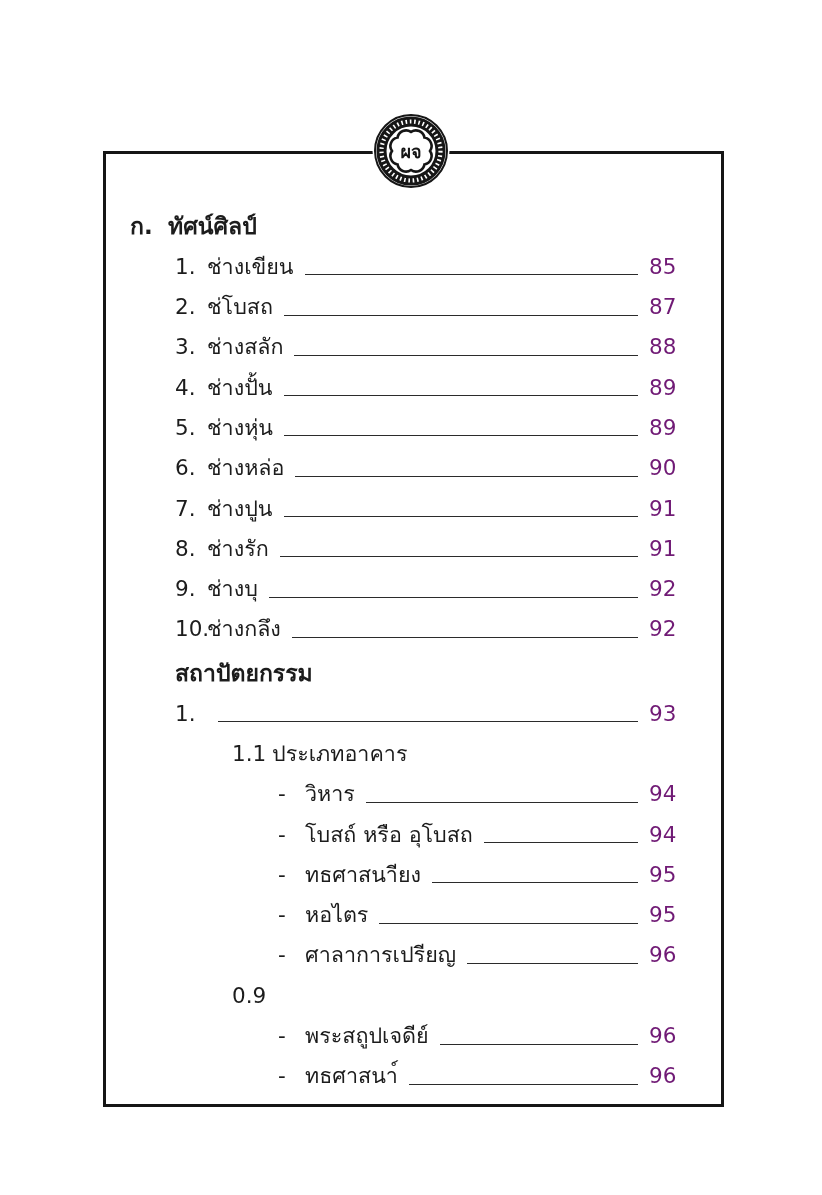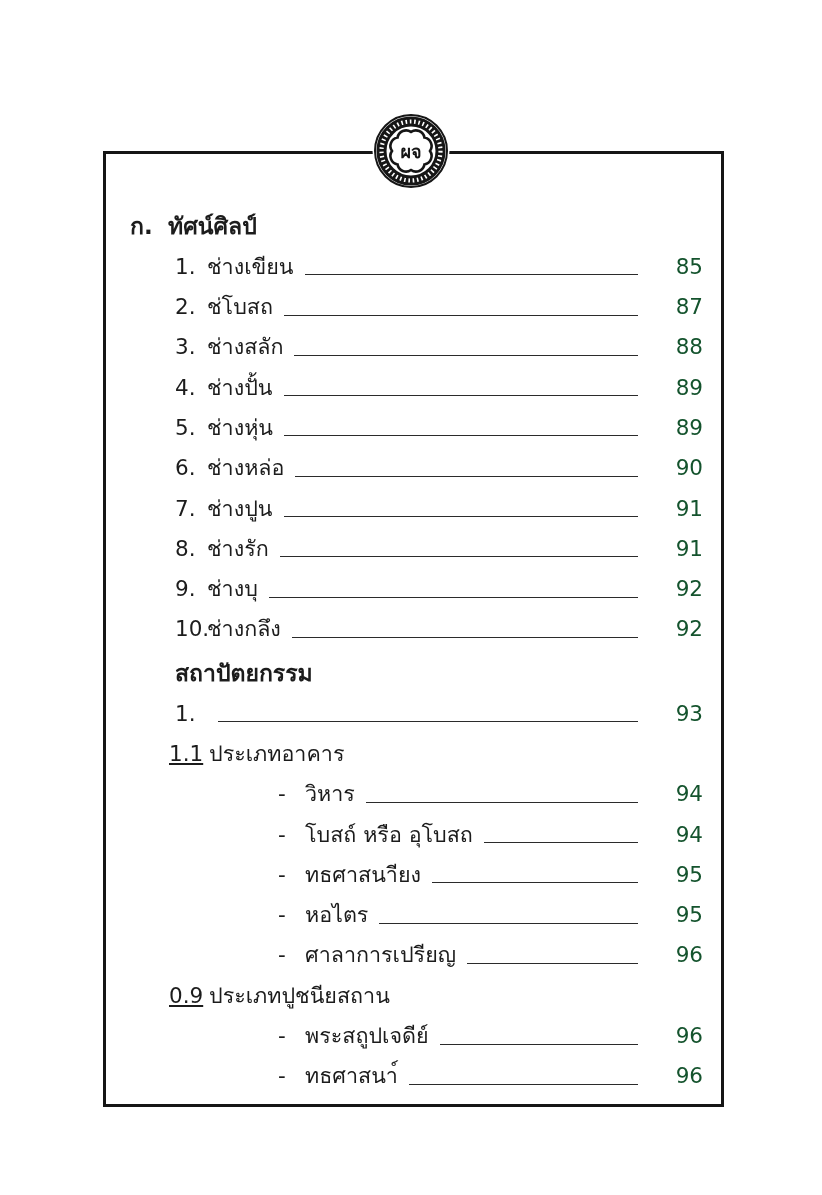--- a/index.html
+++ b/index.html
@@ -16,28 +16,28 @@
     position:absolute; left:372px; top:112px; width:78px; height:78px; z-index:3;
   }
   .toc { position:absolute; left:130px; top:203px; width:573px; z-index:2; }
   .row {
     display:flex; align-items:flex-end; height:40.3px; box-sizing:border-box;
     padding-bottom:9px; font-size:21.5px; line-height:1.05; white-space:nowrap;
   }
   .row.sec { height:44px; font-weight:bold; font-size:23px; }
   .sec .label { width:38px; flex:0 0 auto; }
   .item .num  { margin-left:45px; width:32px; flex:0 0 auto; }
-  .sub  .num  { margin-left:39px; width:40px; flex:0 0 auto;text-decoration:underline; }
+  .sub  .num  { margin-left:102px; width:40px; flex:0 0 auto; }
   .dashrow .dash { margin-left:148px; width:27px; flex:0 0 auto; }
   .title { flex:0 0 auto;margin-top:28px; }
   .leader {
     flex:1 1 auto; border-bottom:1.8px solid #2b2b2b;
     margin:0 11px 3px 11px; min-width:20px;
   }
-  .page { width:54px; flex:0 0 auto; text-align:right; color:#14532d; }
+  .page { width:54px; flex:0 0 auto; text-align:left; color:#701a75; }
   .spacer { flex:1 1 auto; }
 </style>
 </head>
 <body>
 
 <svg class="seal" viewBox="0 0 78 78">
   <circle cx="39" cy="39" r="38.5" fill="#ffffff"></circle>
   <circle cx="39" cy="39" r="36" fill="#ffffff" stroke="#161616" stroke-width="2"></circle>
   <circle cx="39" cy="39" r="29.5" fill="none" stroke="#161616" stroke-width="10"></circle>
   <circle cx="39" cy="39" r="29.5" fill="none" stroke="#ffffff" stroke-width="4.2" stroke-dasharray="1.6 2.7"></circle>
@@ -176,21 +176,20 @@
 
   <div class="row dashrow">
     <span class="dash">-</span>
     <span class="title">ศาลาการเปรียญ</span>
     <span class="leader"></span>
     <span class="page">96</span>
   </div>
 
   <div class="row sub">
     <span class="num">0.9</span>
-    <span class="title">ประเภทปูชนียสถาน</span>
     <span class="spacer"></span>
   </div>
 
   <div class="row dashrow">
     <span class="dash">-</span>
     <span class="title">พระสถูปเจดีย์</span>
     <span class="leader"></span>
     <span class="page">96</span>
   </div>
 

